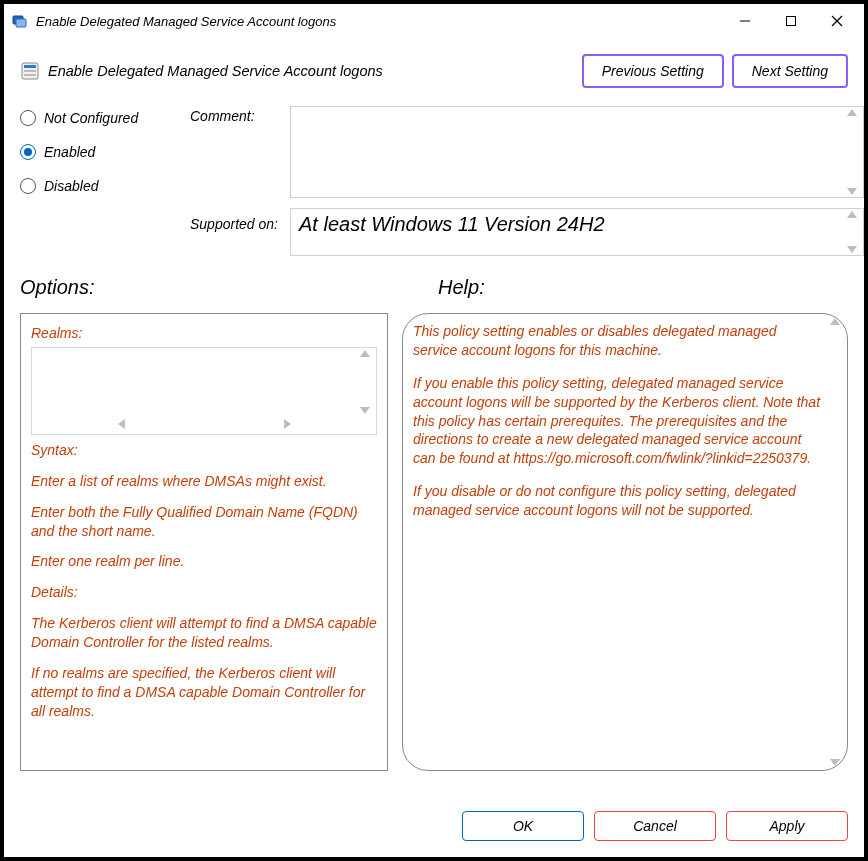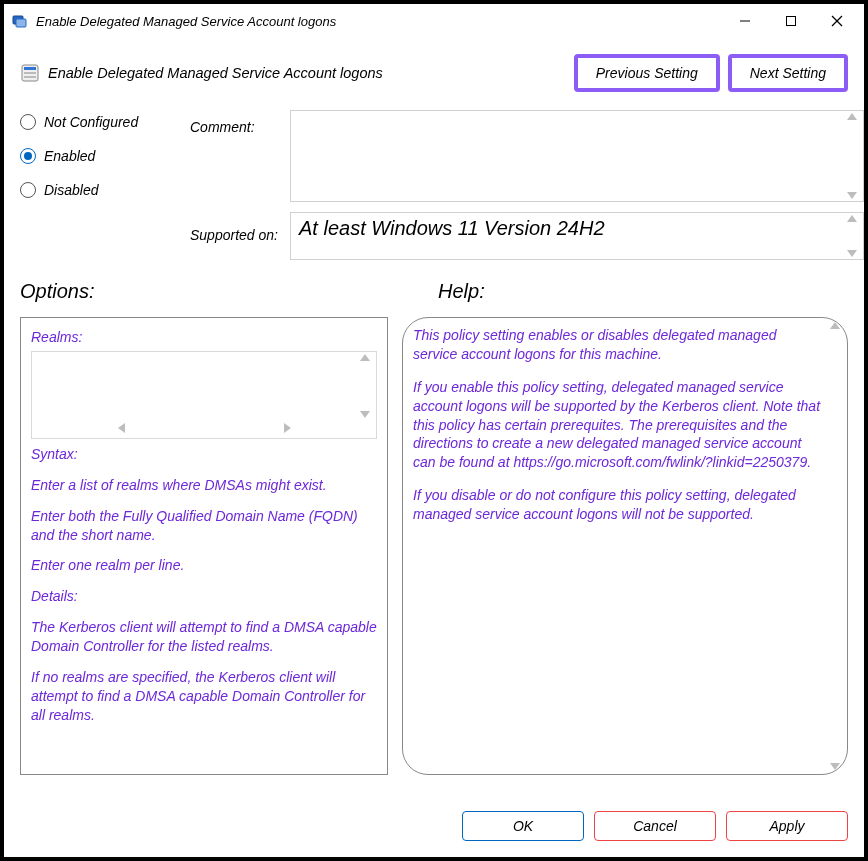--- a/index.html
+++ b/index.html
@@ -62,21 +62,21 @@
     width: 20px; height: 20px; margin-right: 8px; flex-shrink:0;
   }
   .header .policy-title {
     font-size: 14.5px;
     color: #000;
     flex: 1;
   }
   .hbtn {
     height: 30px;
     padding: 0 18px;
-    border: 4px solid #8b5cf6;
+    border: 2px solid #8b5cf6;
     border-radius: 4px;
     background: #fff;
     font-size: 14px;
     color: #000;
     margin-left: 8px;
     display: inline-flex;
     align-items: center;
   }
 
   
@@ -119,21 +119,21 @@
   .labels-col {
     width: 100px;
     display: flex;
     flex-direction: column;
     padding-top: 2px;
   }
   .labels-col .lbl {
     font-size: 14px;
     color: #000;
   }
-  .labels-col .lbl.comment { height: 108px; margin-top: 7px; }
+  .labels-col .lbl.comment { height: 108px; }
   .fields-col {
     flex: 1;
     display: flex;
     flex-direction: column;
     gap: 10px;
   }
   .textbox {
     border: 1px solid #d0d0d0;
     background: #fff;
     position: relative;
@@ -195,21 +195,21 @@
     padding: 8px 16px 0 16px;
     flex: 1;
     min-height: 0;
   }
   .panel {
     border: 1px solid #888;
     box-sizing: border-box;
     overflow: hidden;
     font-size: 14px;
     line-height: 1.35;
-    color: #6d28d9;
+    color: #c2410c;
     background:#fff;
   }
   .panel-options {
     width: 368px;
     padding: 10px 10px;
     display: flex;
     flex-direction: column;
     height: 458px;
   }
   .panel-help {

